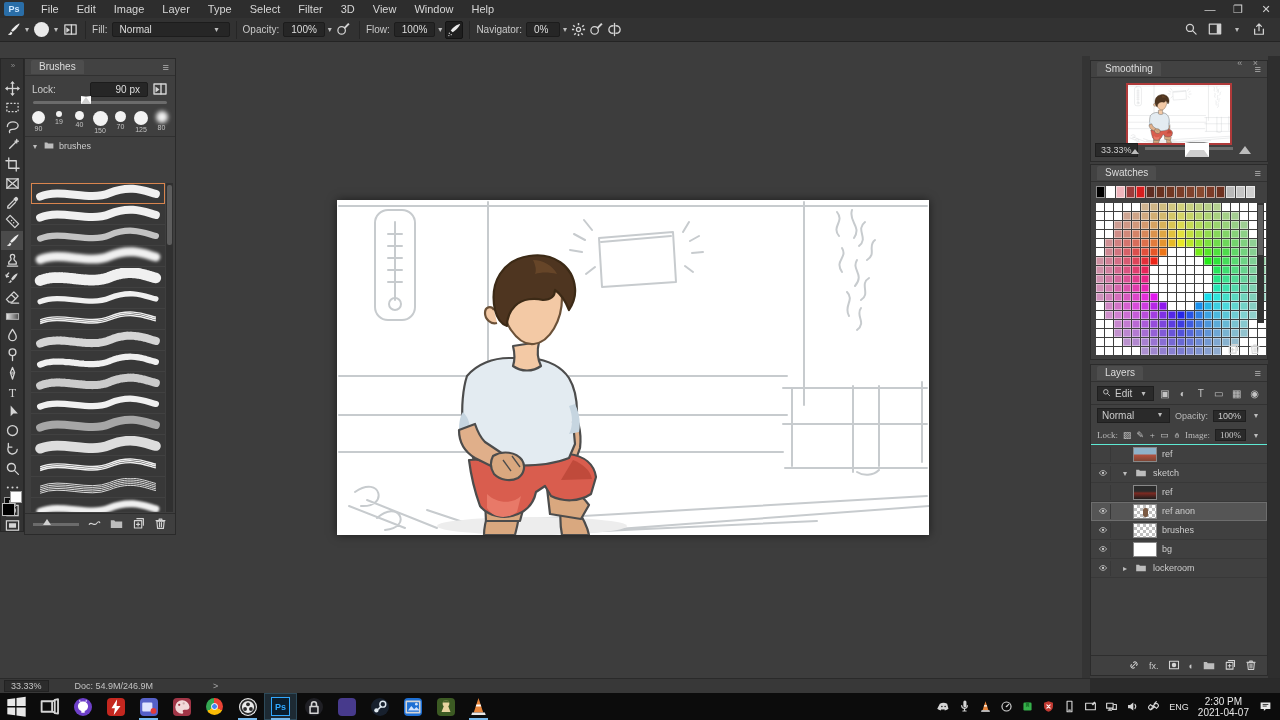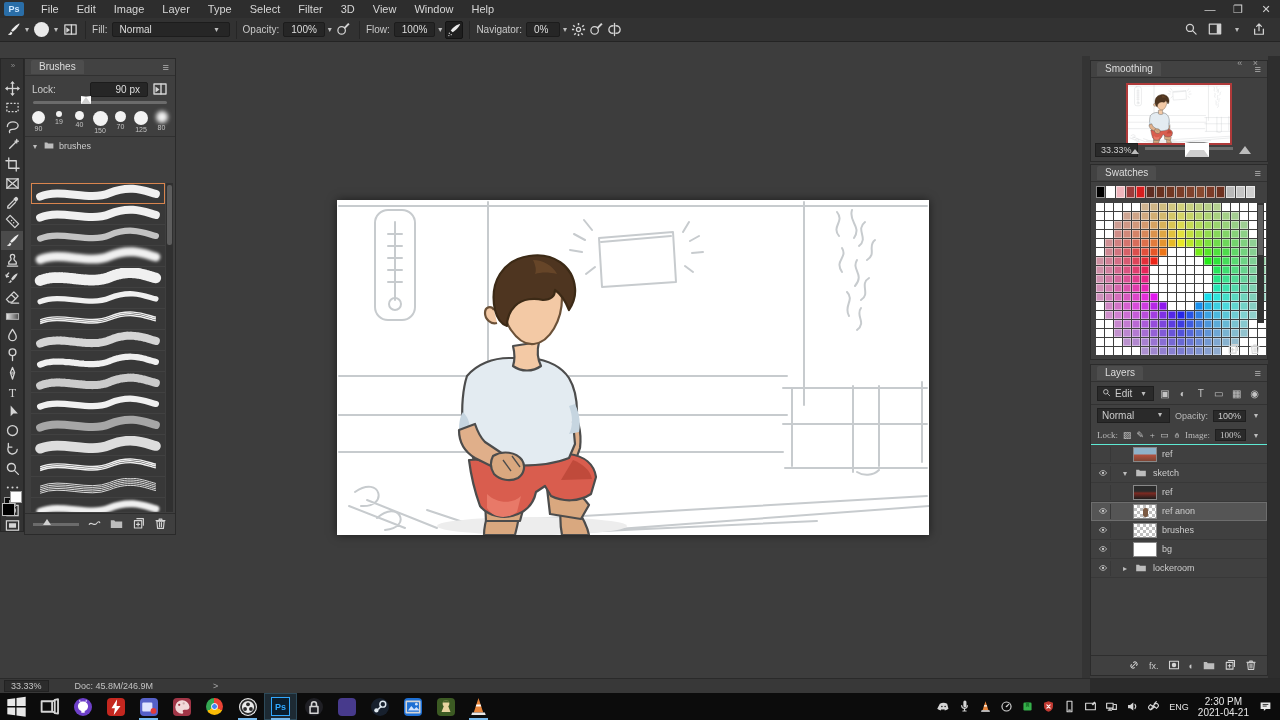--- a/index.html
+++ b/index.html
@@ -1199,21 +1199,21 @@
               <path d="M3.5 5h9l-.9 9H4.4z" fill="none" stroke="#d4d4d4" stroke-width="1.4" stroke-linecap="round" stroke-linejoin="round"></path>
               <path d="M2.5 4.4h11M6.3 4.4V2.6h3.4v1.8" fill="none" stroke="#d4d4d4" stroke-width="1.4" stroke-linecap="round" stroke-linejoin="round"></path>
               <path d="M6.8 7v5M9.2 7v5" fill="none" stroke="#d4d4d4" stroke-width="1.4" stroke-linecap="round" stroke-linejoin="round"></path>
             </svg></span>
       </div>
     </div>
   </div>
 
   <div id="statusbar">
     <span id="status-zoom">33.33%</span>
-    <span id="status-doc">Doc: 45.8M/246.9M</span>
+    <span id="status-doc">Doc: 54.9M/246.9M</span>
     <span id="status-arrow">&gt;</span>
     <span id="status-darkright"></span>
   </div>
 
   <div id="taskbar">
     <div id="task-apps">
         <div class="tb-app">
           <span class="ic">
             <svg viewBox="0 0 16 16" width="100%" height="100%">
               <path d="M1 2.5L7 1.7v6H1zM8 1.6L15 .6v7.1H8zM1 8.7h6v6L1 13.9zM8 8.7h7v7.1L8 14.8z" fill="#e8e8e8" stroke="none"></path>
@@ -1418,21 +1418,21 @@
           <span class="ti">
             <svg viewBox="0 0 16 16" width="100%" height="100%">
               <path d="M4 12l2.5-2.5M9 4.5L11.5 2M7 7l2 2" fill="none" stroke="#d4d4d4" stroke-width="1.4" stroke-linecap="round" stroke-linejoin="round"></path>
               <path d="M9.5 5a2.6 2.6 0 013.7 3.7l-1.6 1.6-3.7-3.7zM6.5 11a2.6 2.6 0 01-3.7-3.7l1.6-1.6 3.7 3.7z" fill="none" stroke="#d4d4d4" stroke-width="1.4" stroke-linecap="round" stroke-linejoin="round"></path>
             </svg>
           </span>
         </span>
       <span>ENG</span>
       <span id="clock">
         <div>2:30 PM</div>
-        <div>2021-04-21</div>
+        <div>2021-04-07</div>
       </span>
       <span class="ti" id="tray-notif">
           <svg viewBox="0 0 16 16" width="100%" height="100%">
             <path d="M2 3h12v8H8.5L6 13.5V11H2z" fill="#e8e8e8" stroke="none"></path>
             <path d="M4.5 5.5h7M4.5 7.5h5" stroke="#1a1a1a" stroke-width="1"></path>
           </svg>
         </span>
     </div>
   </div>
 </div>

